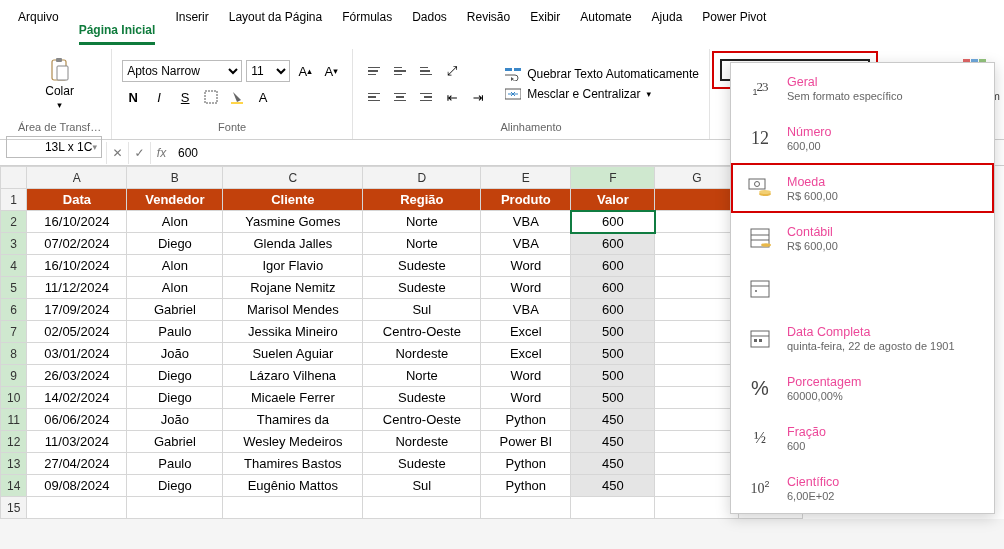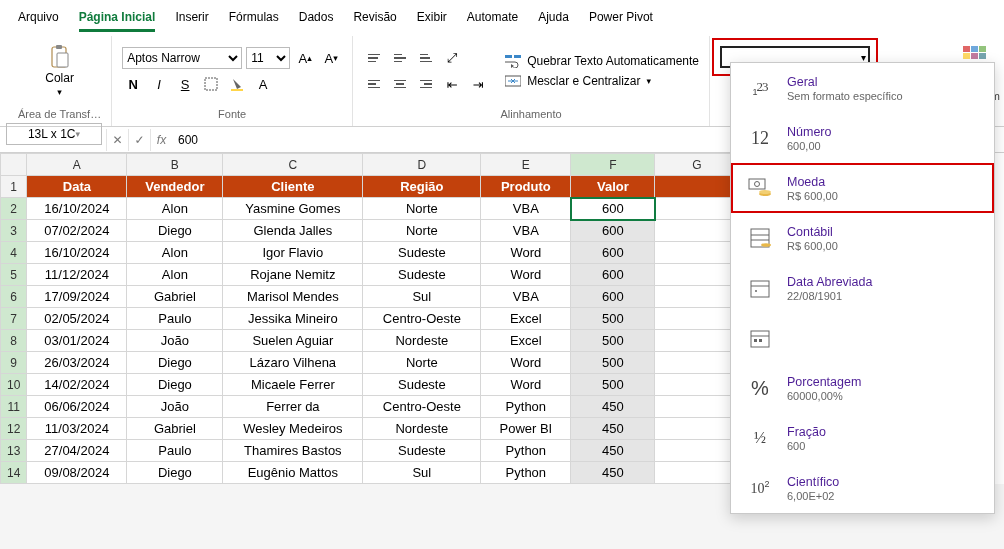--- a/index.html
+++ b/index.html
@@ -1,20 +1,20 @@
 <!DOCTYPE html>
 <html><head>
 <meta charset="utf-8">
 <style>
 * { box-sizing: border-box; margin: 0; padding: 0; font-family: "Segoe UI", Arial, sans-serif; }
 body { background: #f5f5f5; width: 1004px; height: 549px; overflow: hidden; position: relative; }
 
 .menubar { display: flex; gap: 0; padding: 4px 8px 0 8px; background: #fff; font-size: 12px; }
 .menubar .mi { padding: 6px 10px 8px 10px; cursor: pointer; position: relative; }
-.menubar .mi.active { font-weight: 600; color: #0f7b3c; }
+.menubar .mi.active { font-weight: 600; color: #0f7b3c; margin-top: 13px; }
 .menubar .mi.active::after { content:""; position:absolute; left:10px; right:10px; bottom:0; height:3px; background:#0f7b3c; }
 
 .ribbon { display:flex; background:#fff; border-bottom:1px solid #d0d0d0; padding: 4px 8px 0 8px; font-size:12px; }
 .group { display:flex; flex-direction:column; align-items:center; padding: 0 10px; border-right:1px solid #e3e3e3; }
 .group .controls { display:flex; align-items:center; gap:6px; min-height:70px; }
 .group .glabel { font-size:11px; color:#666; padding:2px 0 6px 0; }
 
 .paste-btn { display:flex; flex-direction:column; align-items:center; gap:2px; padding:4px; }
 .iconbox { width:24px; height:24px; display:inline-flex; align-items:center; justify-content:center; }
 .small-icon { width:16px; height:16px; display:inline-flex; align-items:center; justify-content:center; }
@@ -27,29 +27,29 @@
 .square { width:22px; height:22px; border:1px solid transparent; display:inline-flex; align-items:center; justify-content:center; cursor:pointer; font-size:13px; }
 
 .nf-dropdown-box { position:relative; }
 .nf-selector { width:150px; height:22px; border:2px solid #222; background:#fff; display:flex; align-items:center; justify-content:flex-end; padding:0 2px; }
 .nf-selector .caret { font-size:10px; }
 .nf-highlight { position:absolute; top:-8px; left:-8px; right:-8px; bottom:-8px; border:2px solid #d40000; pointer-events:none; }
 
 .nf-popup { position:absolute; top:62px; left:730px; width:265px; background:#fff; border:1px solid #c9c9c9; box-shadow:0 4px 14px rgba(0,0,0,.18); z-index:50; font-size:12px; }
 .nf-item { display:flex; align-items:center; gap:12px; padding:10px 14px; cursor:pointer; position:relative; }
 .nf-item .txt { display:flex; flex-direction:column; }
-.nf-item .title { font-size:12.5px; color:#4c1d95; }
+.nf-item .title { font-size:12.5px; color:#ec4899; }
 .nf-item .sub { font-size:11px; color:#666; margin-top:1px; }
 .nf-item .ico { width:30px; height:30px; display:flex; align-items:center; justify-content:center; color:#444; font-size:18px; flex-shrink:0; }
 .nf-item.highlighted { outline:2px solid #d40000; outline-offset:-2px; }
 
 .side-label { position:absolute; right:4px; top:90px; font-size:11px; color:#444; }
 
 .formbar { display:flex; align-items:center; background:#fff; border-bottom:1px solid #d0d0d0; height:26px; font-size:12px; }
-.namebox { width:96px; height:22px; border:1px solid #bbb; margin:0 4px 12px 6px; padding:0 4px; display:flex; align-items:center; justify-content:center; }
+.namebox { width:96px; height:22px; border:1px solid #bbb; margin:0 4px 12px 6px; padding:0 4px; display:flex; align-items:center; justify-content:flex-end; }
 .fbar-btn { width:22px; height:22px; display:inline-flex; align-items:center; justify-content:center; border-left:1px solid #e4e4e4; color:#777; cursor:pointer; }
 .fx { font-style:italic; font-size:12px; }
 .formula-input { flex:1; border:none; height:22px; padding:0 6px; font-size:12px; outline:none; }
 
 .grid-wrap { position:relative; background:#fff; }
 table.grid { border-collapse:collapse; table-layout:fixed; font-size:13px; }
 table.grid th, table.grid td { border:1px solid #d6d6d6; height:22px; padding:0 6px; text-align:center; white-space:nowrap; overflow:hidden; }
 .colhdr th { background:#f3f3f3; font-weight:400; font-size:12px; color:#333; }
 .colhdr th.selcol { background:#cfe8cf; }
 .rowhdr { background:#f3f3f3; font-weight:400; font-size:12px; width:26px; text-align:center; color:#333; }
@@ -66,20 +66,21 @@
 .align-icon span{display:block;height:1.5px;background:#555}
 svg { display:block; }
 </style>
 </head>
 <body>
 
 <div class="menubar" id="menubar">
     <div class="mi">Arquivo</div>
     <div class="mi active">Página Inicial</div>
     <div class="mi">Inserir</div>
+    <div class="mi">Layout da Página</div>
     <div class="mi">Fórmulas</div>
     <div class="mi">Dados</div>
     <div class="mi">Revisão</div>
     <div class="mi">Exibir</div>
     <div class="mi">Automate</div>
     <div class="mi">Ajuda</div>
     <div class="mi">Power Pivot</div>
   </div>
 
 <div class="ribbon">
@@ -289,33 +290,33 @@
       </span>
     </div>
     <div class="nf-item">
       <span class="ico">
         <svg width="22" height="22">
           <rect x="2" y="4" width="18" height="16" fill="none" stroke="#666"></rect>
           <line x1="2" y1="9" x2="20" y2="9" stroke="#666"></line>
           <circle cx="7" cy="14" r="1" fill="#666"></circle>
         </svg>
       </span>
-      <span class="txt">
-        <span class="title">Data Abreviada</span>
-        <span class="sub">22/08/1901</span>
-      </span>
     </div>
     <div class="nf-item">
       <span class="ico">
         <svg width="22" height="22">
           <rect x="2" y="4" width="18" height="16" fill="none" stroke="#666"></rect>
           <line x1="2" y1="9" x2="20" y2="9" stroke="#666"></line>
           <rect x="5" y="12" width="3" height="3" fill="#666"></rect>
           <rect x="10" y="12" width="3" height="3" fill="#666"></rect>
         </svg>
+      </span>
+      <span class="txt">
+        <span class="title">Data Completa</span>
+        <span class="sub">quinta-feira, 22 de agosto de 1901</span>
       </span>
     </div>
     <div class="nf-item">
       <span class="ico">
         <span style="font-size:20px">%</span>
       </span>
       <span class="txt">
         <span class="title">Porcentagem</span>
         <span class="sub">60000,00%</span>
       </span>
@@ -476,21 +477,21 @@
           <td class="">Sudeste</td>
           <td class="">Word</td>
           <td class="valcell selcell">500</td>
           <td class=""></td>
           <td class=""></td>
         </tr>
         <tr>
           <th class="rowhdr selrow">11</th>
           <td class="">06/06/2024</td>
           <td class="">João</td>
-          <td class="">Ferrer da</td>
+          <td class="">Thamires da</td>
           <td class="">Centro-Oeste</td>
           <td class="">Python</td>
           <td class="valcell selcell">450</td>
           <td class=""></td>
           <td class=""></td>
         </tr>
         <tr>
           <th class="rowhdr selrow">12</th>
           <td class="">11/03/2024</td>
           <td class="">Gabriel</td>
@@ -516,15 +517,26 @@
           <th class="rowhdr selrow">14</th>
           <td class="">09/08/2024</td>
           <td class="">Diego</td>
           <td class="">Eugênio Mattos</td>
           <td class="">Sul</td>
           <td class="">Python</td>
           <td class="valcell selcell">450</td>
           <td class=""></td>
           <td class=""></td>
         </tr>
+        <tr>
+          <th class="rowhdr">15</th>
+          <td></td>
+          <td></td>
+          <td></td>
+          <td></td>
+          <td></td>
+          <td></td>
+          <td></td>
+          <td></td>
+        </tr>
       </tbody>
     </table>
 </div>
 
 </body></html>

